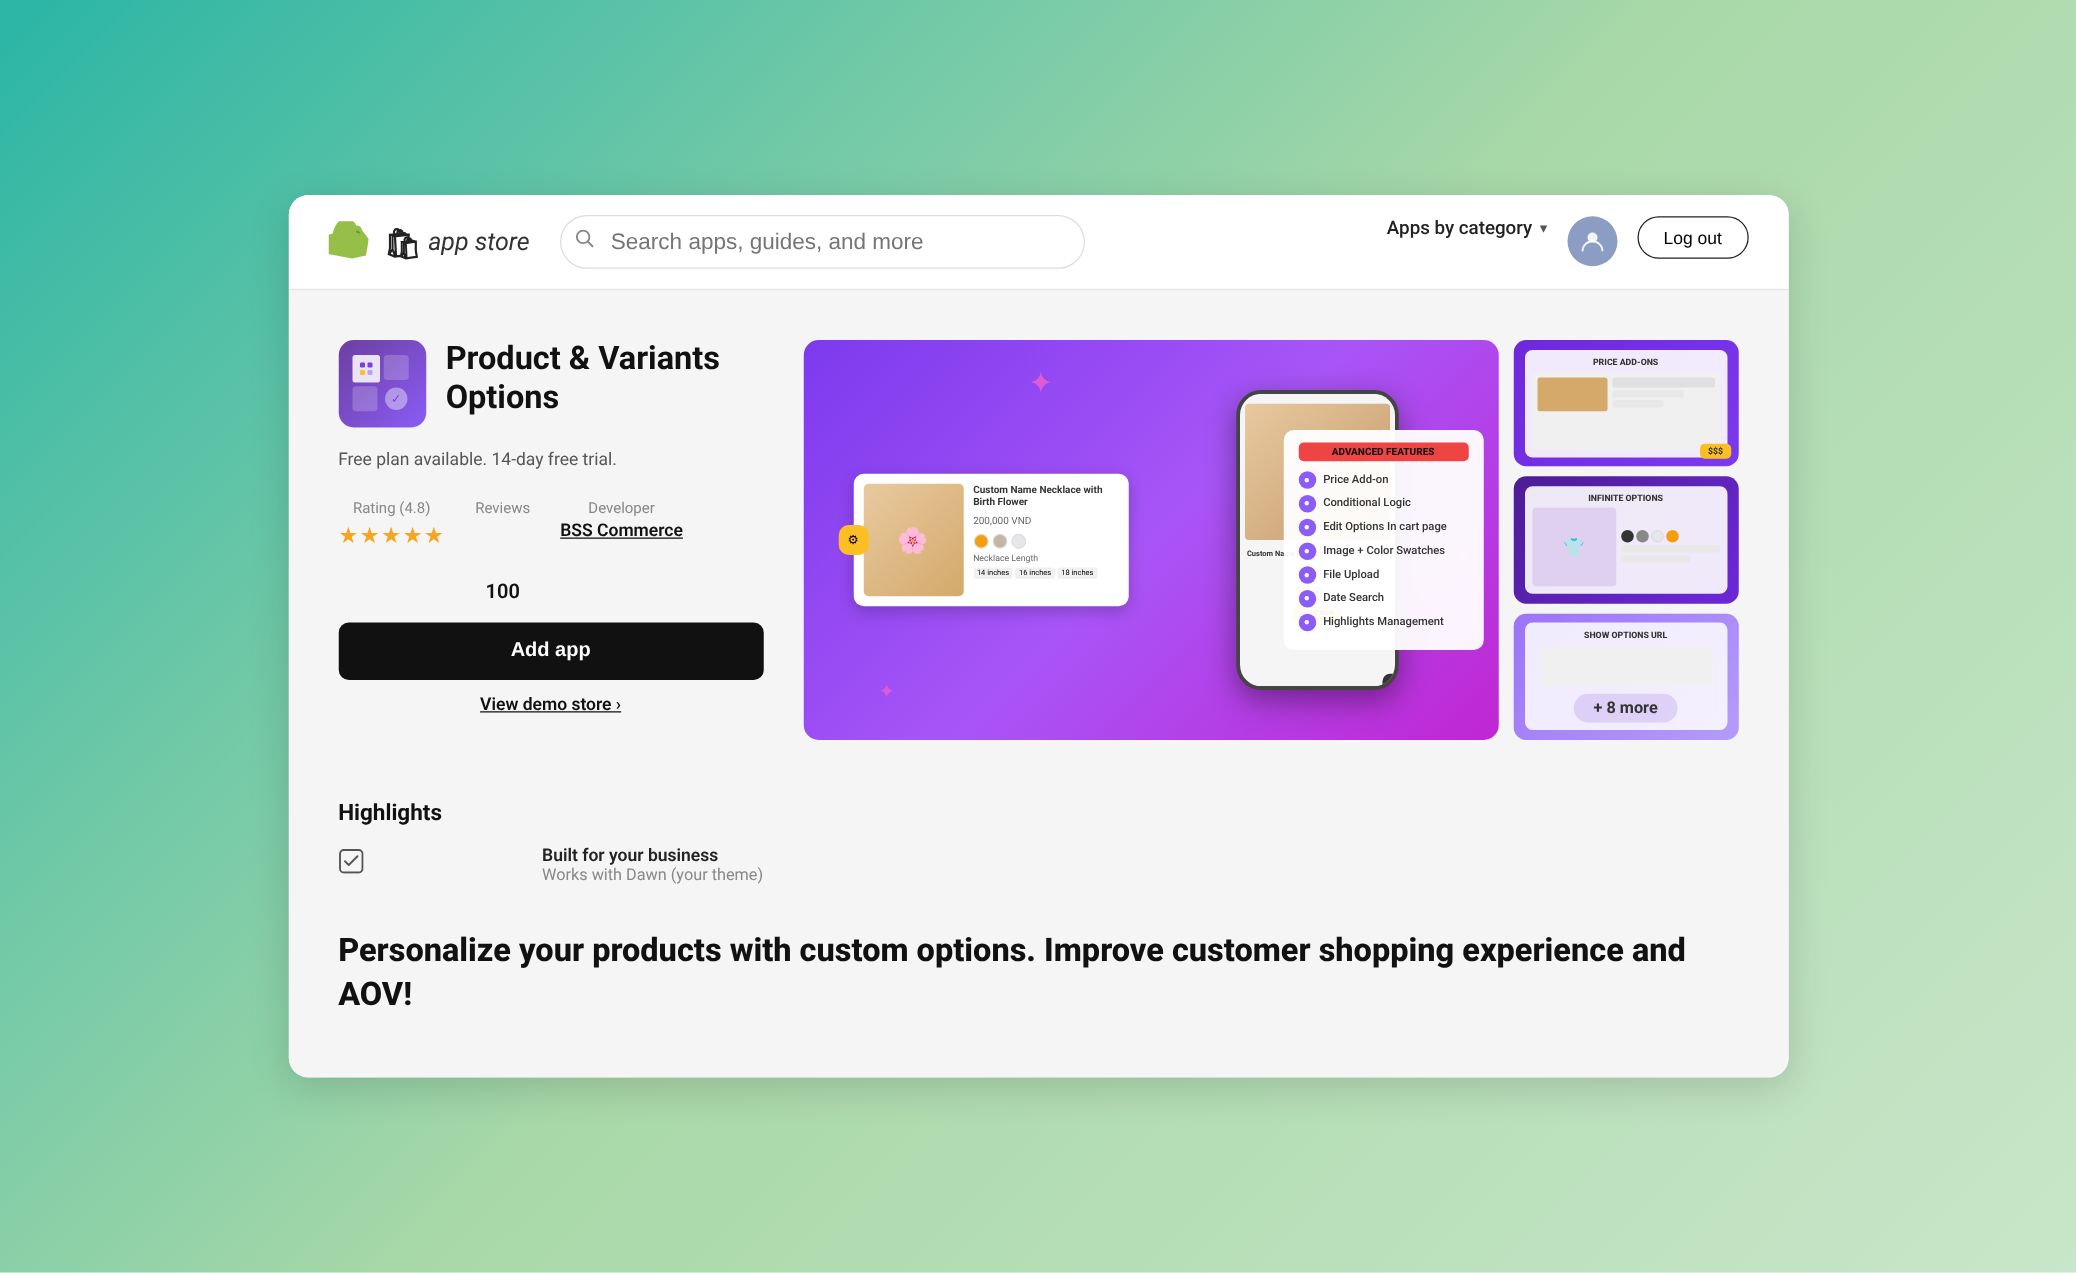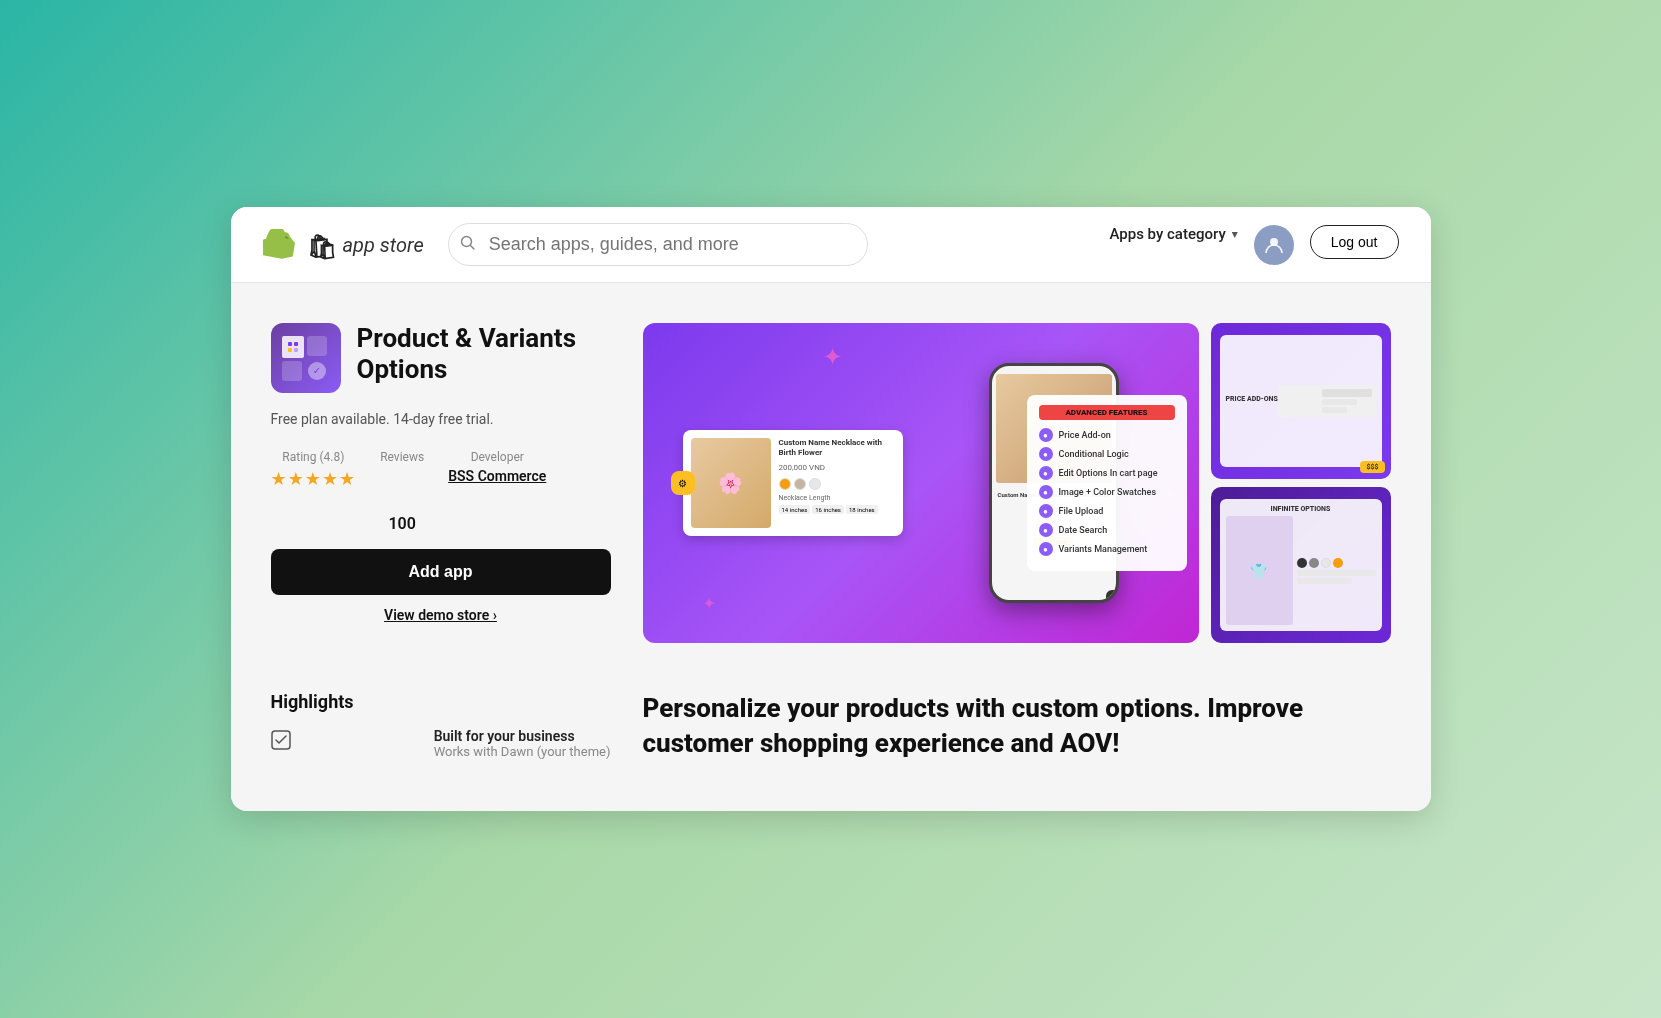--- a/index.html
+++ b/index.html
@@ -315,20 +315,21 @@
       font-size: 14px;
       font-weight: 700;
       color: #333;
     }
     
     .highlights-section {
       margin-top: 48px;
       display: flex;
       gap: 32px;
       align-items: flex-start;
+      flex-direction: column;
     }
     .highlights-left {
       width: 340px;
       flex-shrink: 0;
     }
     .highlights-title {
       font-size: 18px;
       font-weight: 700;
       color: #111;
       margin-bottom: 16px;
@@ -575,28 +576,28 @@
             <div class="feature-item-row">
                 <div class="feature-dot">●</div>
                 <span class="feature-text">File Upload</span>
               </div>
             <div class="feature-item-row">
                 <div class="feature-dot">●</div>
                 <span class="feature-text">Date Search</span>
               </div>
             <div class="feature-item-row">
                 <div class="feature-dot">●</div>
-                <span class="feature-text">Variants Management</span>
+                <span class="feature-text">Highlights Management</span>
               </div>
           </div>
         </div>
 
         <div class="side-screenshots">
           <div class="side-screenshot yellow-bg">
-            <div style="width:90%;height:85%;background:rgba(255,255,255,0.9);border-radius:6px;overflow:hidden;display:flex;flex-direction:row;align-items:center;padding:6px;">
+            <div style="width:90%;height:85%;background:rgba(255,255,255,0.9);border-radius:6px;overflow:hidden;display:flex;flex-direction:column;align-items:center;padding:6px;">
               <div style="font-size:7px;font-weight:800;text-transform:uppercase;color:#333;text-align:center;margin-bottom:4px;">PRICE ADD-ONS</div>
               <div style="width:100%;flex:1;background:#f0f0f0;border-radius:3px;display:flex;gap:4px;padding:4px;">
                 <div style="width:40%;background:#d4a96a;border-radius:2px;height:50%;"></div>
                 <div style="flex:1;display:flex;flex-direction:column;gap:2px;">
                   <div style="height:8px;background:#e0e0e0;border-radius:2px;"></div>
                   <div style="height:6px;background:#e8e8e8;border-radius:2px;width:70%;"></div>
                   <div style="height:6px;background:#e8e8e8;border-radius:2px;width:50%;"></div>
                 </div>
               </div>
             </div>
@@ -615,20 +616,29 @@
                     <div style="width:10px;height:10px;border-radius:50%;background:#e5e7eb;border:1px solid #ddd;"></div>
                     <div style="width:10px;height:10px;border-radius:50%;background:#f59e0b;"></div>
                   </div>
                   <div style="height:6px;background:#e8e8e8;border-radius:2px;"></div>
                   <div style="height:6px;background:#e8e8e8;border-radius:2px;width:70%;"></div>
                 </div>
               </div>
             </div>
           </div>
 
+          <div class="side-screenshot light-purple">
+            <div class="more-overlay">
+              <div style="background:rgba(255,255,255,0.85);border-radius:6px;padding:6px 12px;width:90%;height:85%;display:flex;flex-direction:column;gap:2px;align-items:center;justify-content:center;">
+                <div style="font-size:7px;font-weight:800;text-transform:uppercase;color:#333;">SHOW OPTIONS URL</div>
+                <div style="width:100%;height:60%;background:#f0f0f0;border-radius:3px;margin:4px 0;"></div>
+                <div style="background:rgba(100,50,200,0.15);border-radius:100px;padding:4px 16px;font-size:13px;font-weight:700;color:#333;">+ 8 more</div>
+              </div>
+            </div>
+          </div>
         </div>
       </div>
     </div>
 
     <div class="highlights-section">
       <div class="highlights-left">
         <h3 class="highlights-title">Highlights</h3>
         <div class="highlight-item">
           <span class="highlight-icon">
             <svg width="20" height="20" viewBox="0 0 20 20" fill="none">

